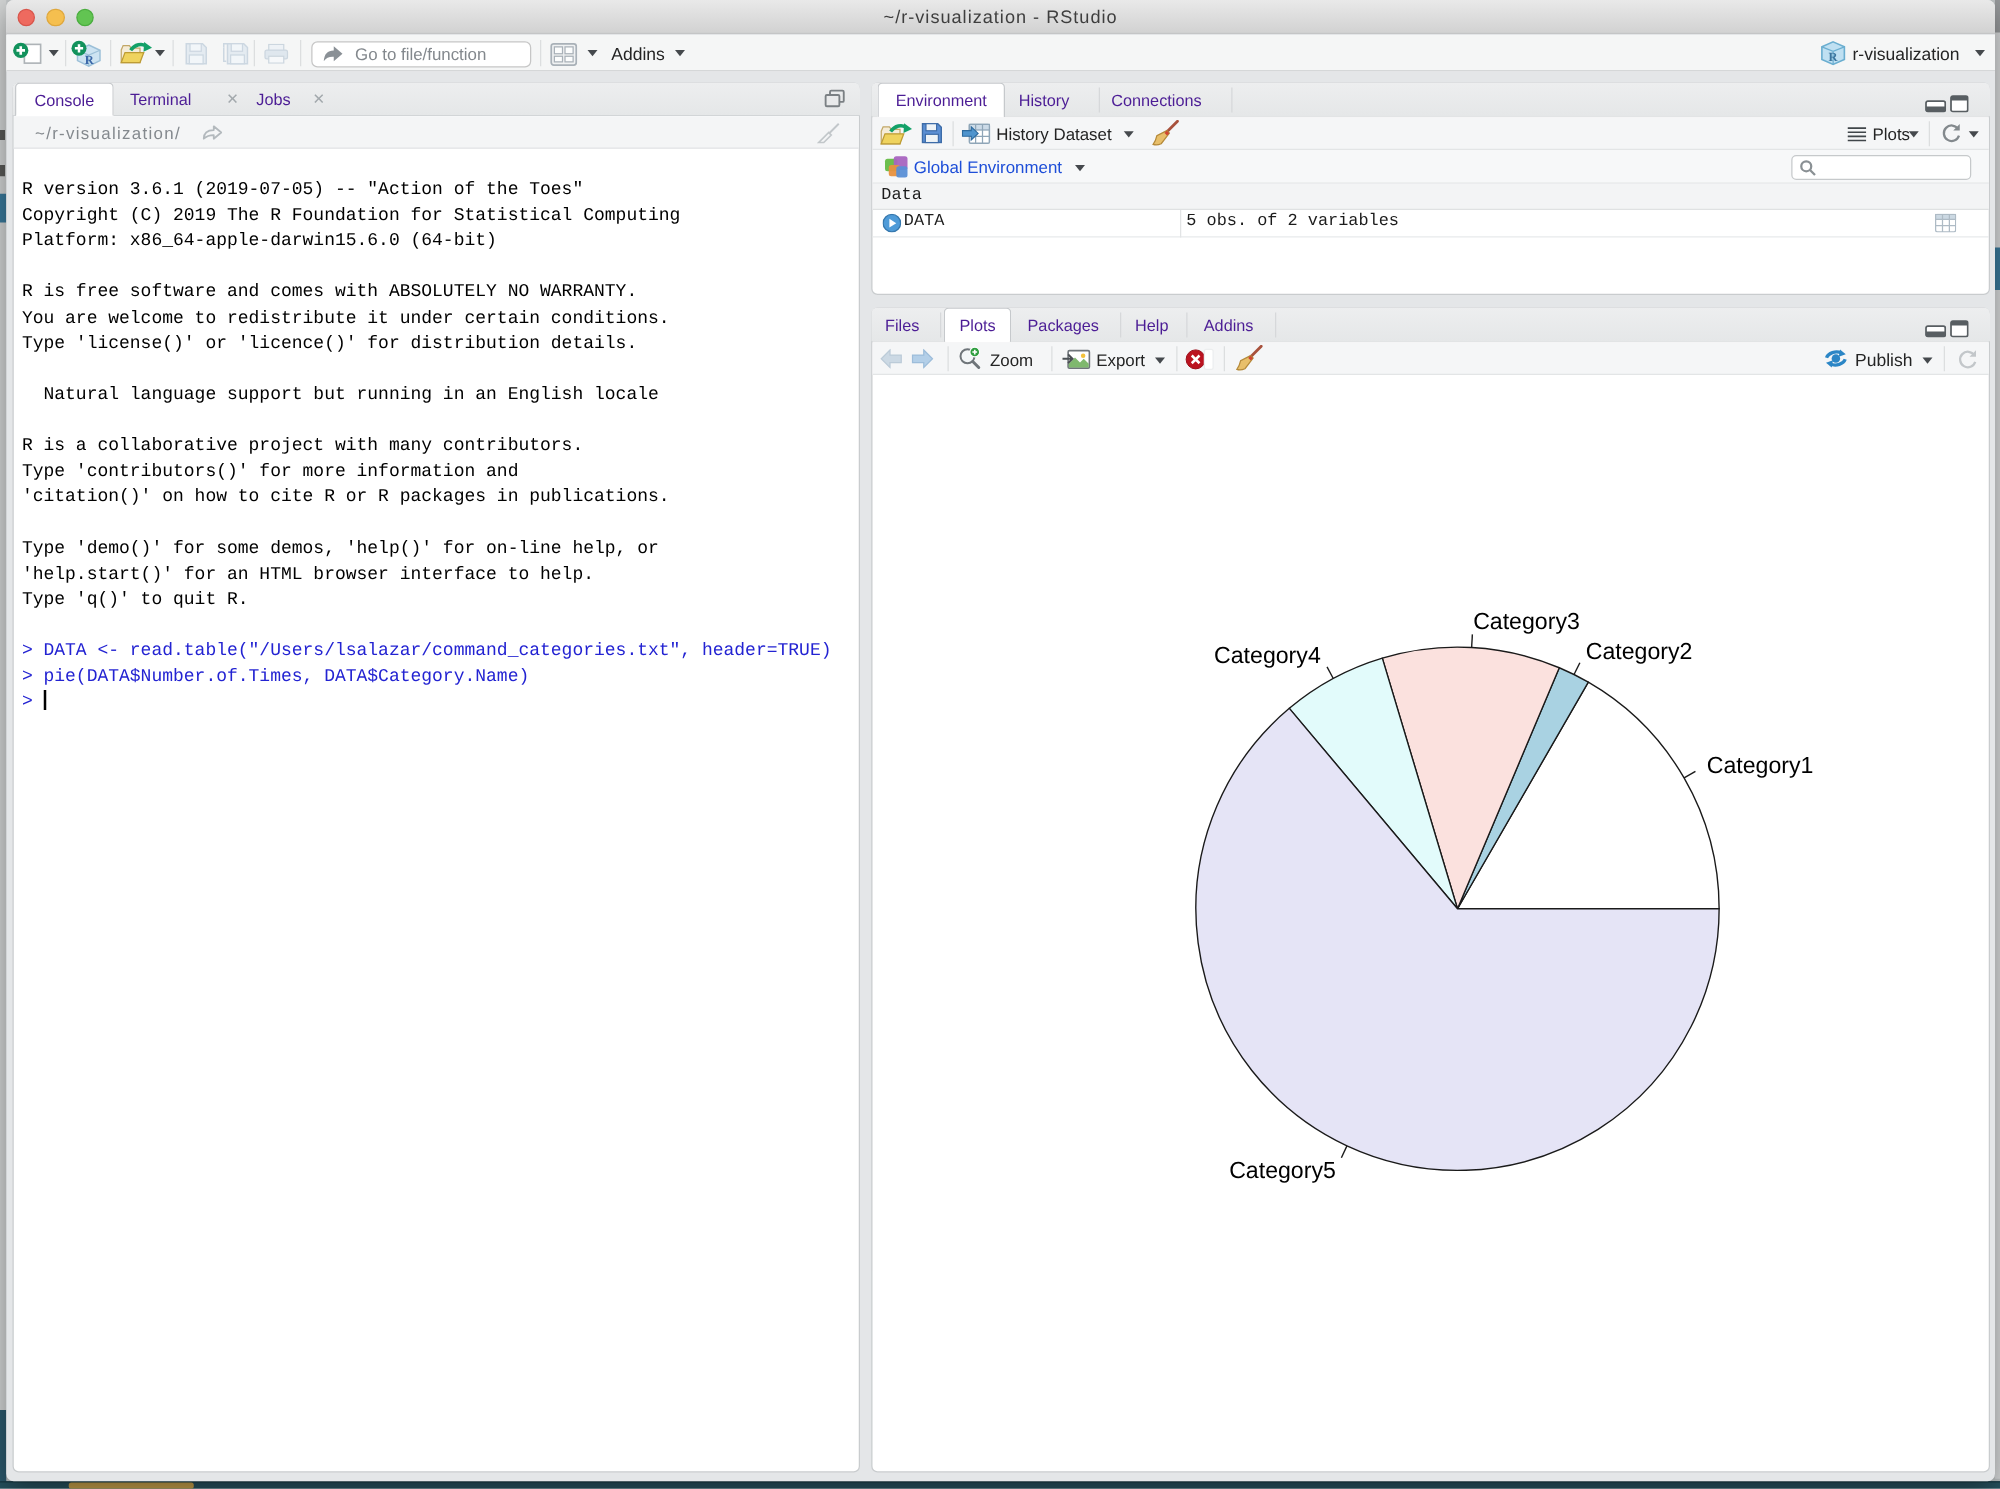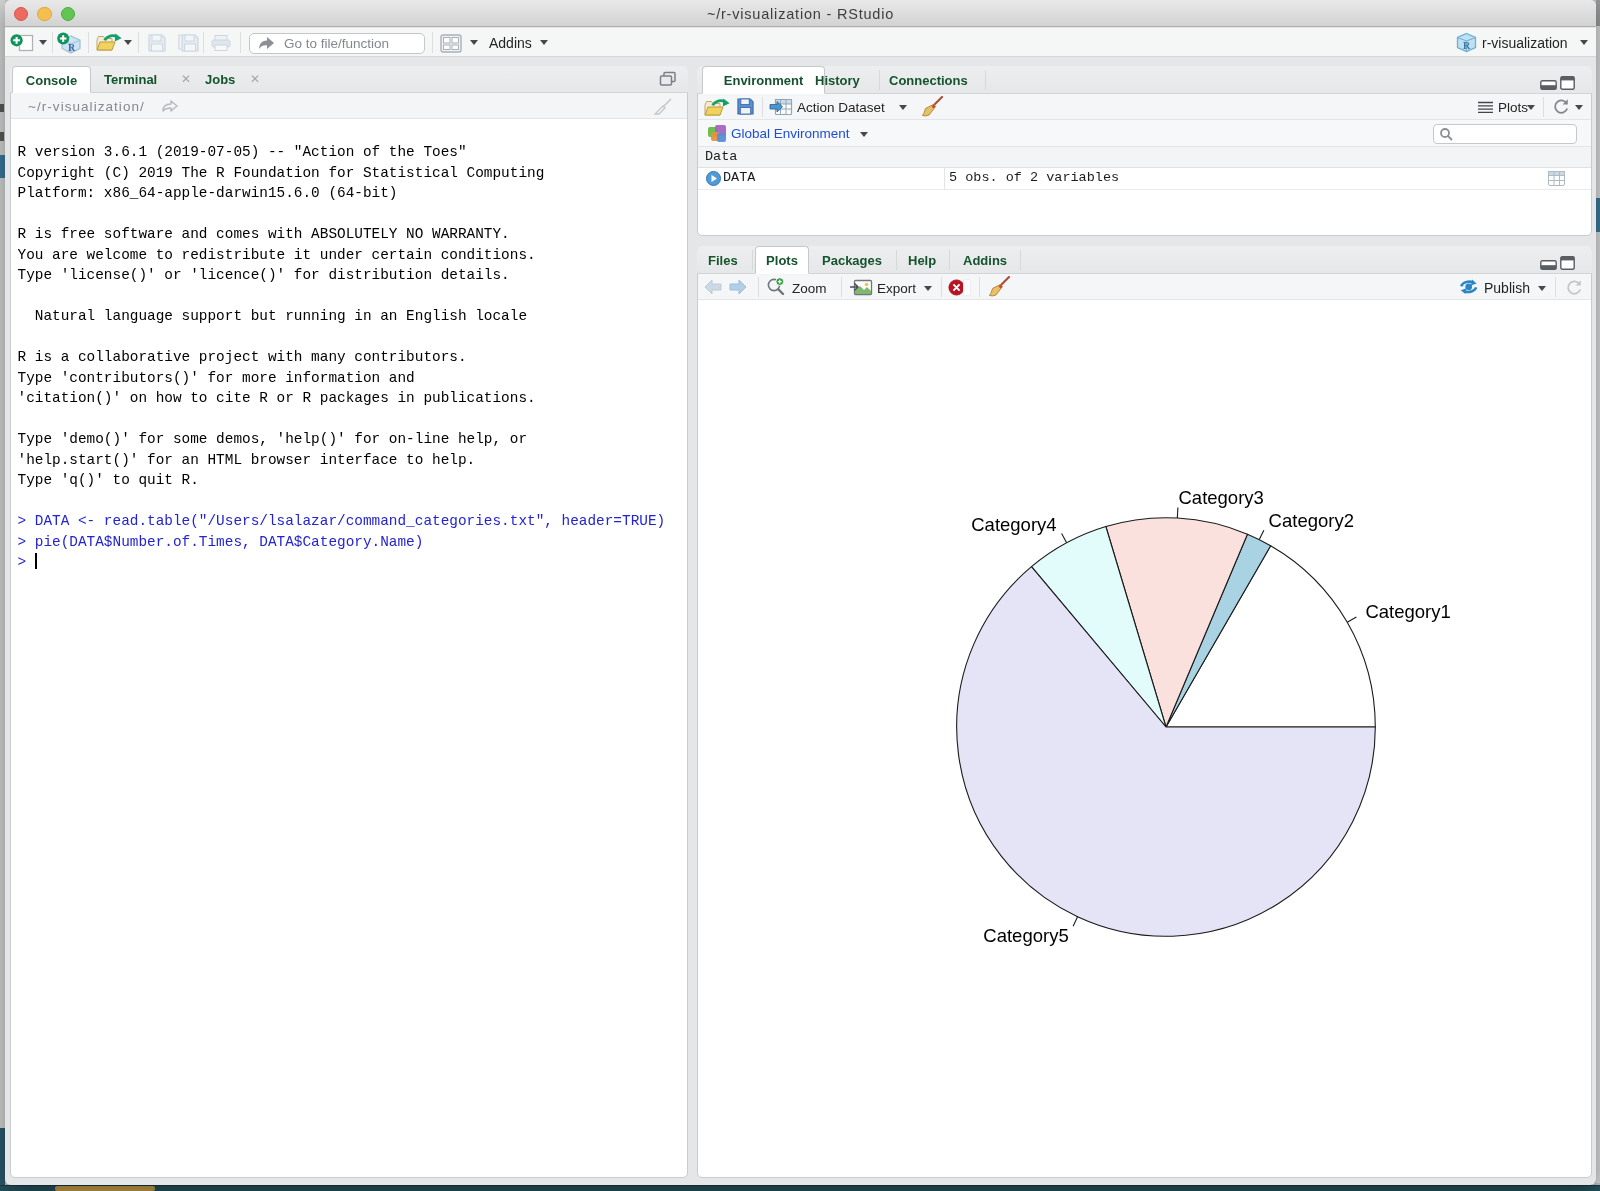--- a/index.html
+++ b/index.html
@@ -23,21 +23,21 @@
   #rsdark { left:1596px; top:0; width:4px; height:26px; background:#97999b; }
   #rsblue { left:1596px; top:198px; width:4px; height:34px; background:#3a7a9c; }
   #lsg1 { left:0; top:104px; width:4px; height:8px; background:#5a5a58; }
   #lsg2 { left:0; top:132px; width:4px; height:9px; background:#5a5a58; }
   #dock1 { left:55px; top:1186px; width:100px; height:5px; background:#c8a24a; border-radius:2px; }
   
   .sep { width:1px; background:#dcdedf; }
   .caret { width:0; height:0; border-left:4.5px solid transparent; border-right:4.5px solid transparent; border-top:5px solid #45494d; }
   .uitext { font-size:13px; color:#1d4ed8; }
   .panel { background:#fff; border:1px solid #c9ccce; border-radius:5px; }
-  .tab { font-size:13px; font-weight:bold; color:#14532d; }
+  .tab { font-size:13px; font-weight:normal; color:#4c1d95; }
   .seltab { background:#fff; border:1px solid #c6c9cc; border-bottom:1px solid #fff; border-radius:4px 4px 0 0; text-align:center; }
   .tabdiv { width:1px; background:#d6d8da; }
   .closex { color:#a2a8ac; font-size:12px; font-weight:normal; }
   .mono { font-family:"Liberation Mono",monospace; }
   .blue { color:#2323d2; }
 </style>
 </head>
 <body>
 <div id="desk">
   <div id="leftstrip" class="abs"></div>
@@ -177,21 +177,21 @@
 Type 'demo()' for some demos, 'help()' for on-line help, or
 'help.start()' for an HTML browser interface to help.
 Type 'q()' to quit R.
 
 <span class="blue">&gt; DATA &lt;- read.table("/Users/lsalazar/command_categories.txt", header=TRUE)
 &gt; pie(DATA$Number.of.Times, DATA$Category.Name)
 &gt; </span><span style="display:inline-block;width:2px;height:16px;background:#000;vertical-align:-3px;"></span></pre>
 
   <div class="abs panel" style="left:697px;top:66px;width:895px;height:170px;"></div>
   <div class="abs" style="left:697px;top:66px;width:895px;height:28px;background:linear-gradient(#edeeef,#e5e7e8);border-bottom:1px solid #d2d5d7;border-radius:5px 5px 0 0;"></div>
-  <div class="abs seltab tab" style="left:702px;top:66px;width:123px;height:28px;line-height:28px;">Environment</div>
+  <div class="abs seltab tab" style="left:702px;top:66px;width:102px;height:28px;line-height:28px;">Environment</div>
   <div class="abs tab" style="left:815px;top:73px;">History</div>
   <div class="abs tabdiv" style="left:879px;top:70px;height:20px;"></div>
   <div class="abs tab" style="left:889px;top:73px;">Connections</div>
   <div class="abs tabdiv" style="left:985px;top:70px;height:20px;"></div>
   <div id="envminmax" class="abs" style="left:0;top:0;">
     <svg class="abs" style="left:1540px;top:80px;" width="17" height="10" viewBox="0 0 17 10">
       <rect x="0.8" y="0.8" width="15.4" height="8.4" rx="1.5" fill="#fff" stroke="#585e62" stroke-width="1.4"></rect>
       <rect x="0.8" y="5.2" width="15.4" height="4" fill="#585e62"></rect>
     </svg>
     <svg class="abs" style="left:1560px;top:76px;" width="15" height="14" viewBox="0 0 15 14">
@@ -216,21 +216,21 @@
       <rect x="3.5" y="10" width="11" height="7" fill="#eef3f7" stroke="#3d6ca8" stroke-width="1"></rect>
     </svg>
     <div class="abs sep" style="left:762px;top:97px;height:20px;"></div>
 
     <svg class="abs" style="left:769px;top:98px;" width="24" height="18" viewBox="0 0 24 18">
       <rect x="6.5" y="1.5" width="16" height="15" rx="1" fill="#fff" stroke="#8fa6b8" stroke-width="1.2"></rect>
       <rect x="6.5" y="1.5" width="16" height="4.5" fill="#ccdbe8" stroke="#8fa6b8" stroke-width="1"></rect>
       <path d="M11.5 1.5 V16.5 M17 1.5 V16.5 M6.5 11 H22.5" stroke="#8fa6b8" stroke-width="1"></path>
       <path d="M1 6.5 H8 V3.5 L13.5 8.75 L8 14 V11 H1 Z" fill="#4f94cd" stroke="#2d6a9e" stroke-width="0.9"></path>
     </svg>
-    <div class="abs" style="left:797px;top:100px;font-size:13.5px;color:#242424;">Action Dataset</div>
+    <div class="abs" style="left:797px;top:100px;font-size:13.5px;color:#242424;">History Dataset</div>
     <div class="abs caret" style="left:899px;top:105px;"></div>
 
     <svg class="abs" style="left:921px;top:96px;" width="23" height="21" viewBox="0 0 23 21">
       <path d="M21 1 L12 10" stroke="#a8513c" stroke-width="2.2" stroke-linecap="round"></path>
       <path d="M12.5 8.5 L14.5 10.5 L8 19 Q4.5 20.5 1.5 19.5 Q3.5 17 4.5 12.5 Z" fill="#e8bf6a" stroke="#b58a3a" stroke-width="1"></path>
       <path d="M11.5 9.5 L13.5 11.5" stroke="#cf4532" stroke-width="2.6"></path>
     </svg>
 
     <svg class="abs" style="left:1478px;top:101px;" width="15" height="13" viewBox="0 0 15 13">
       <path d="M0 1.5 H15 M0 4.8 H15 M0 8.1 H15 M0 11.4 H15" stroke="#40464a" stroke-width="1.3"></path>

